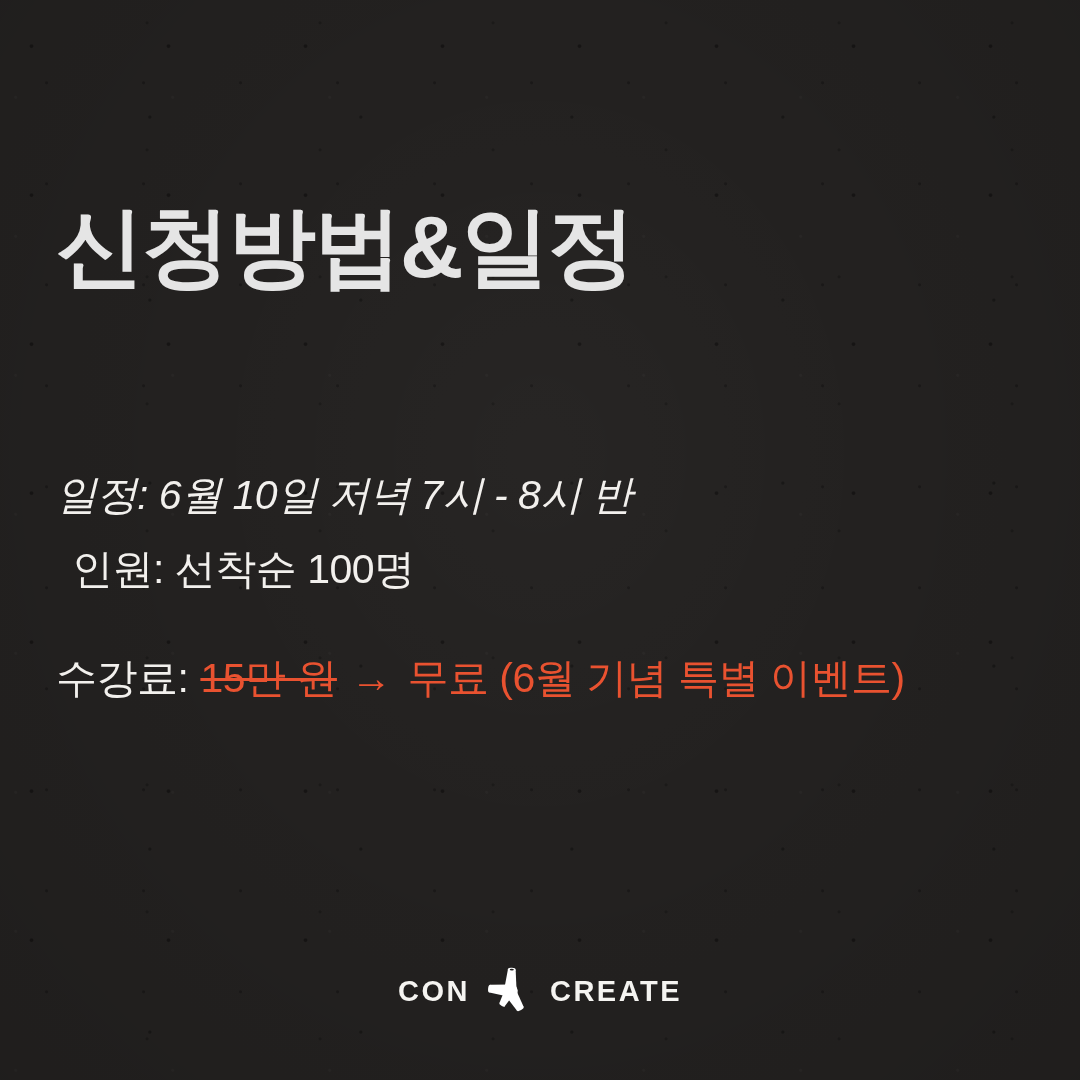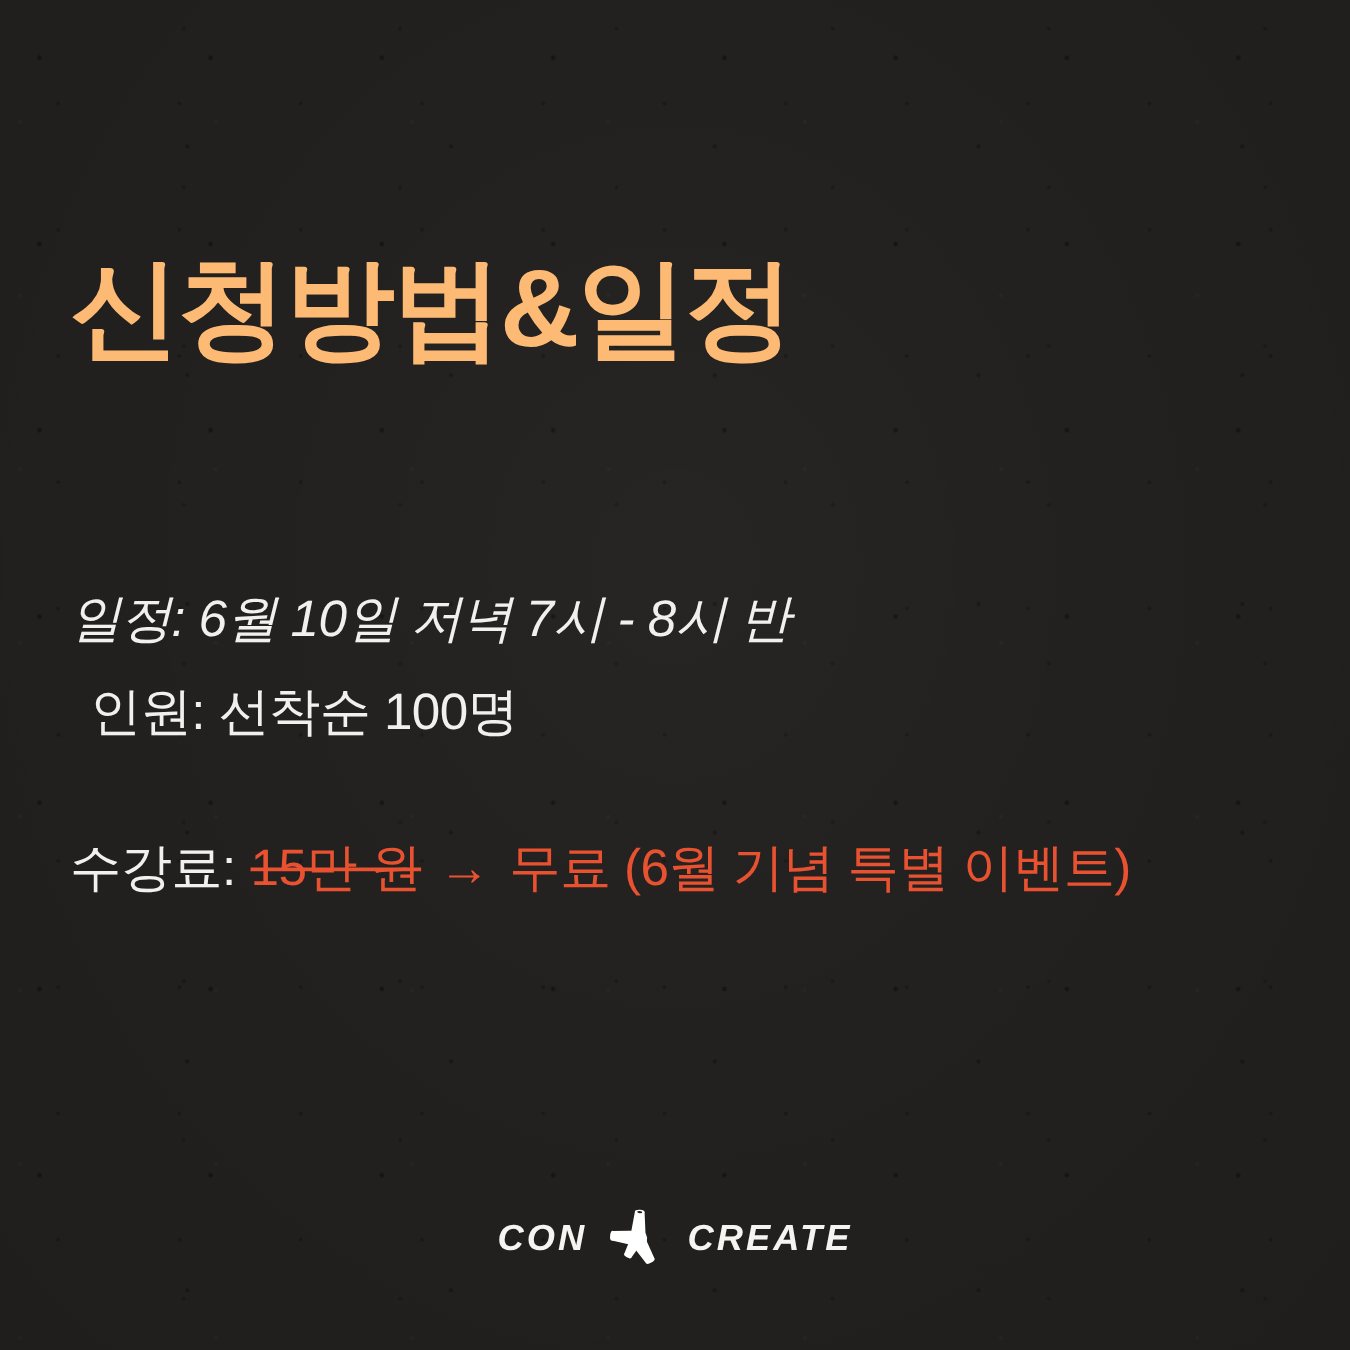--- a/index.html
+++ b/index.html
@@ -35,60 +35,59 @@
   }
 
   .page-title {
     position: absolute;
     left: 56px;
     top: 142px;
     font-size: 88px;
     line-height: 1.05;
     font-weight: 900;
     letter-spacing: -2px;
-    color: #fdba74;
+    color: #e5e5e5;
     z-index: 2;
   }
 
   .info-line {
     position: absolute;
     left: 56px;
     font-size: 41px;
     line-height: 1.15;
     font-weight: 400;
     letter-spacing: -0.5px;
     color: #F2F0ED;
     white-space: nowrap;
     z-index: 2;
   }
   .line-format      { top: 368px; }
   .line-schedule    { top: 472px; font-style: italic; }
   .line-capacity    { top: 546px; margin-left: 16px; }
-  .line-price       { top: 655px; margin-top: 16px; }
+  .line-price       { top: 655px; }
   .line-application { top: 747px; }
 
   .accent { color: #E95230; }
   .price-old {
     margin-left: 12px;
     text-decoration: line-through;
     text-decoration-thickness: 3px;
   }
   .price-arrow { margin: 0 16px 0 14px; font-weight: 400; }
 
   .footer {
     position: absolute;
     left: 0;
     top: 960px;
     width: 1080px;
     display: flex;
     align-items: center;
     justify-content: center;
     gap: 9px;
     z-index: 2;
-    font-style: italic;
   }
   .brand-word {
     color: #F5F4F1;
     font-size: 29px;
     font-weight: 800;
     letter-spacing: 2.5px;
   }
   .logo-icon-wrap {
     width: 62px;
     height: 62px;

